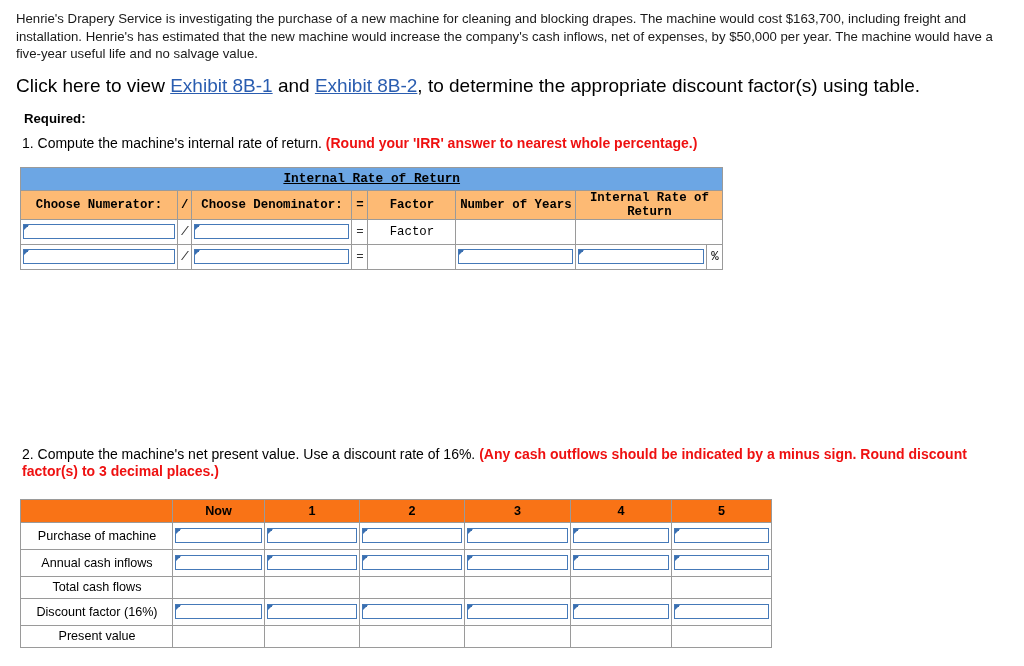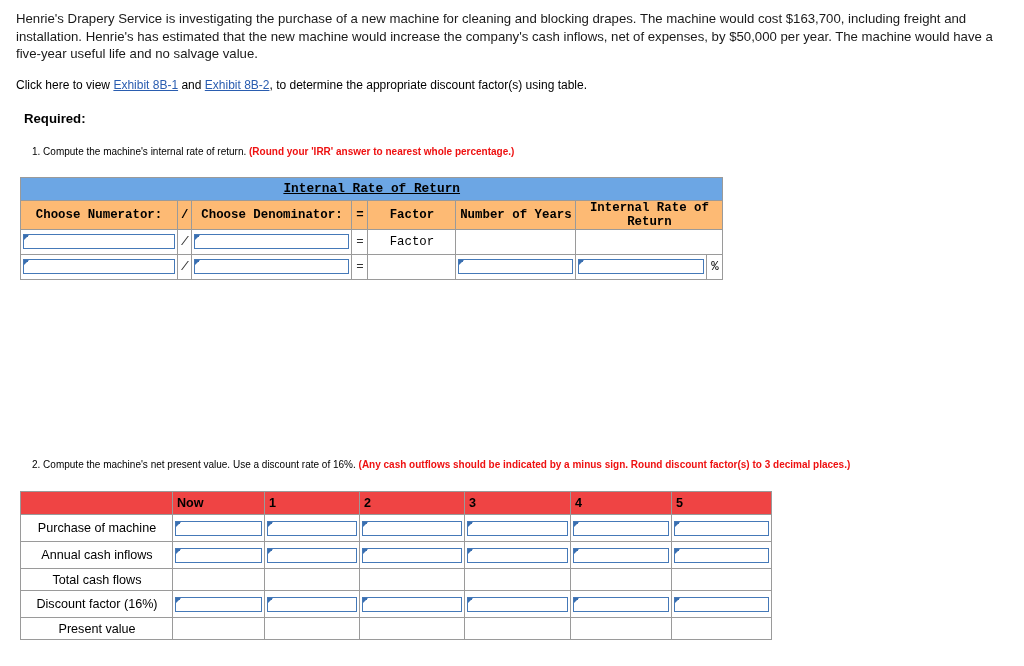--- a/index.html
+++ b/index.html
@@ -27,35 +27,35 @@
     color: #1a1a1a;
     max-width: 990px;
     margin: 0 0 14px 0;
   }
   .exhibit-link {
     color: #2a5db0;
     text-decoration: underline;
     cursor: pointer;
   }
   .click-line {
-    font-size: 12px;
+    font-size: 19px;
     line-height: 17.5px;
     margin: 0 0 16px 0;
   }
 
   .required-label {
     font-weight: bold;
     font-size: 13.2px;
     line-height: 17px;
     margin: 8px;
   }
   .req-line {
-    font-size: 10px;
+    font-size: 14px;
     line-height: 17.5px;
-    margin: 16px;
+    margin: 6px;
   }
   .red-note {
     color: #ee1111;
     font-weight: bold;
   }
 
   
   .inputbox {
     position: relative;
     border: 1.4px solid #4579b8;
@@ -137,22 +137,22 @@
     table-layout: fixed;
   }
   table.npv td {
     border: 1px solid #9a9a9a;
     font-size: 12.6px;
     height: 21px;
     padding: 0 4px;
     vertical-align: middle;
   }
   table.npv td.hdr {
-    background: #ef4444;
-    text-align: left;
+    background: #f97316;
+    text-align: center;
     font-weight: bold;
     font-size: 12.6px;
     height: 22px;
   }
   table.npv td.rowlabel {
     text-align: center;
     padding-left: 5px;
   }
   table.npv td.pad { padding: 2.5px 2px; }
   table.npv td.total-underline {

